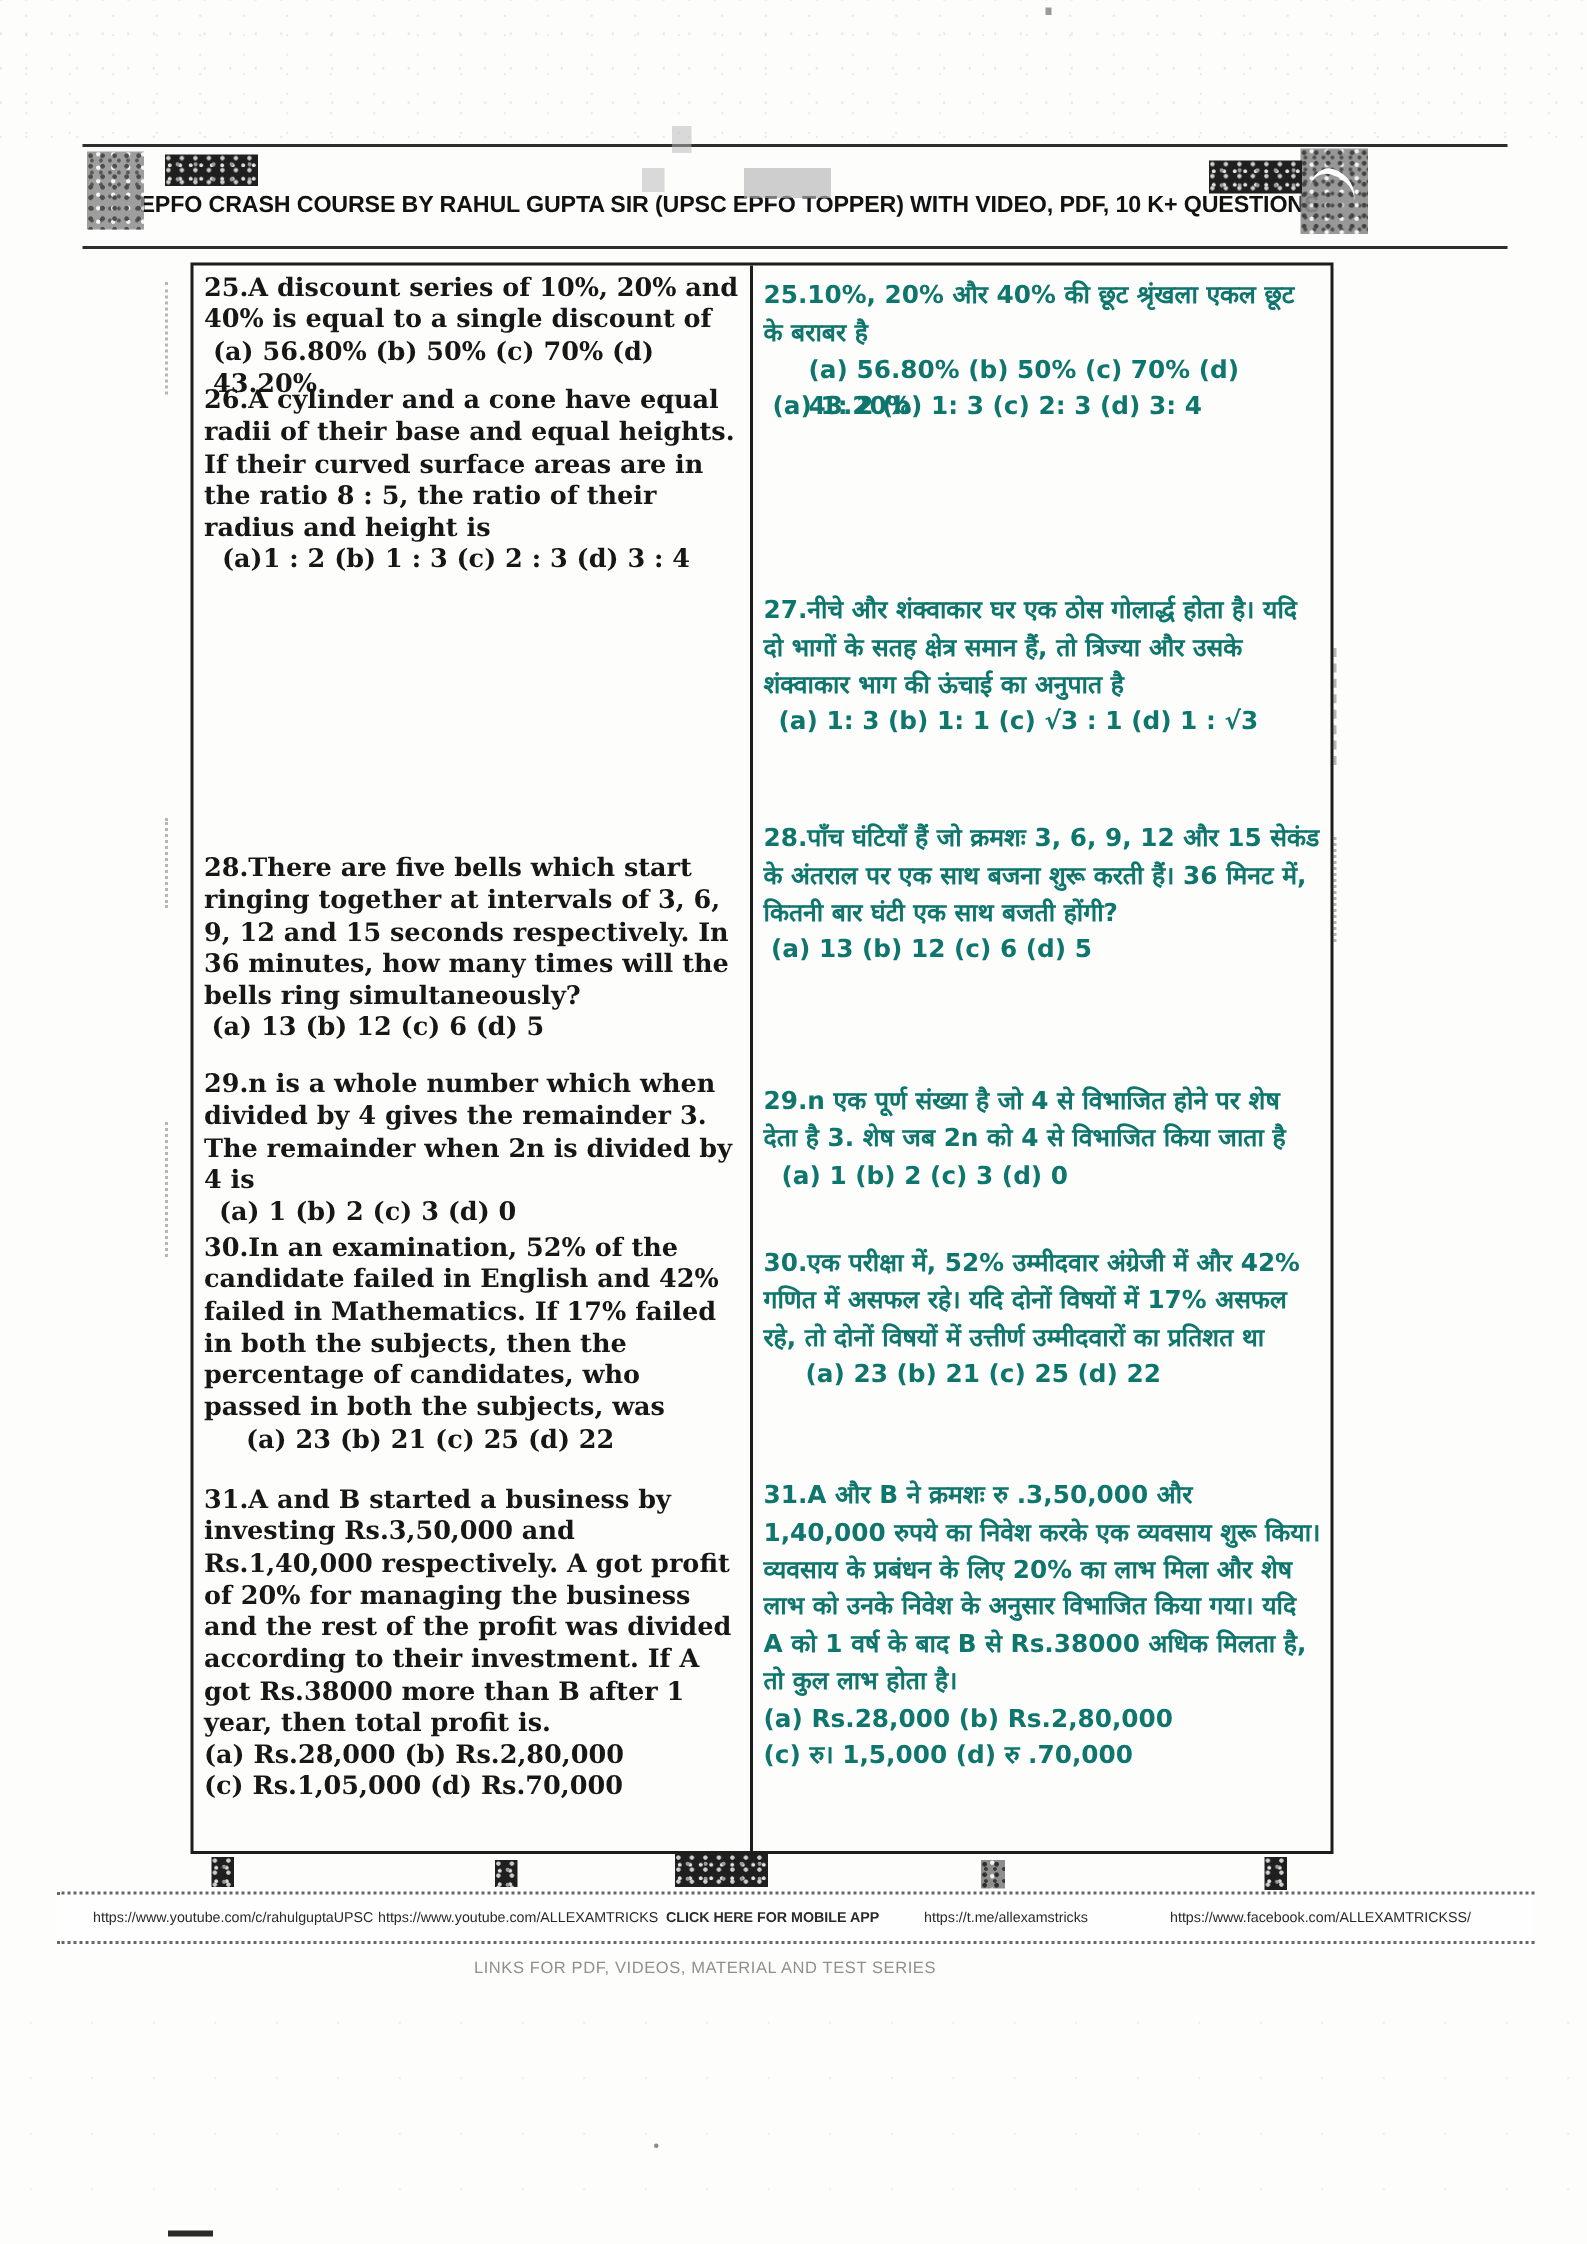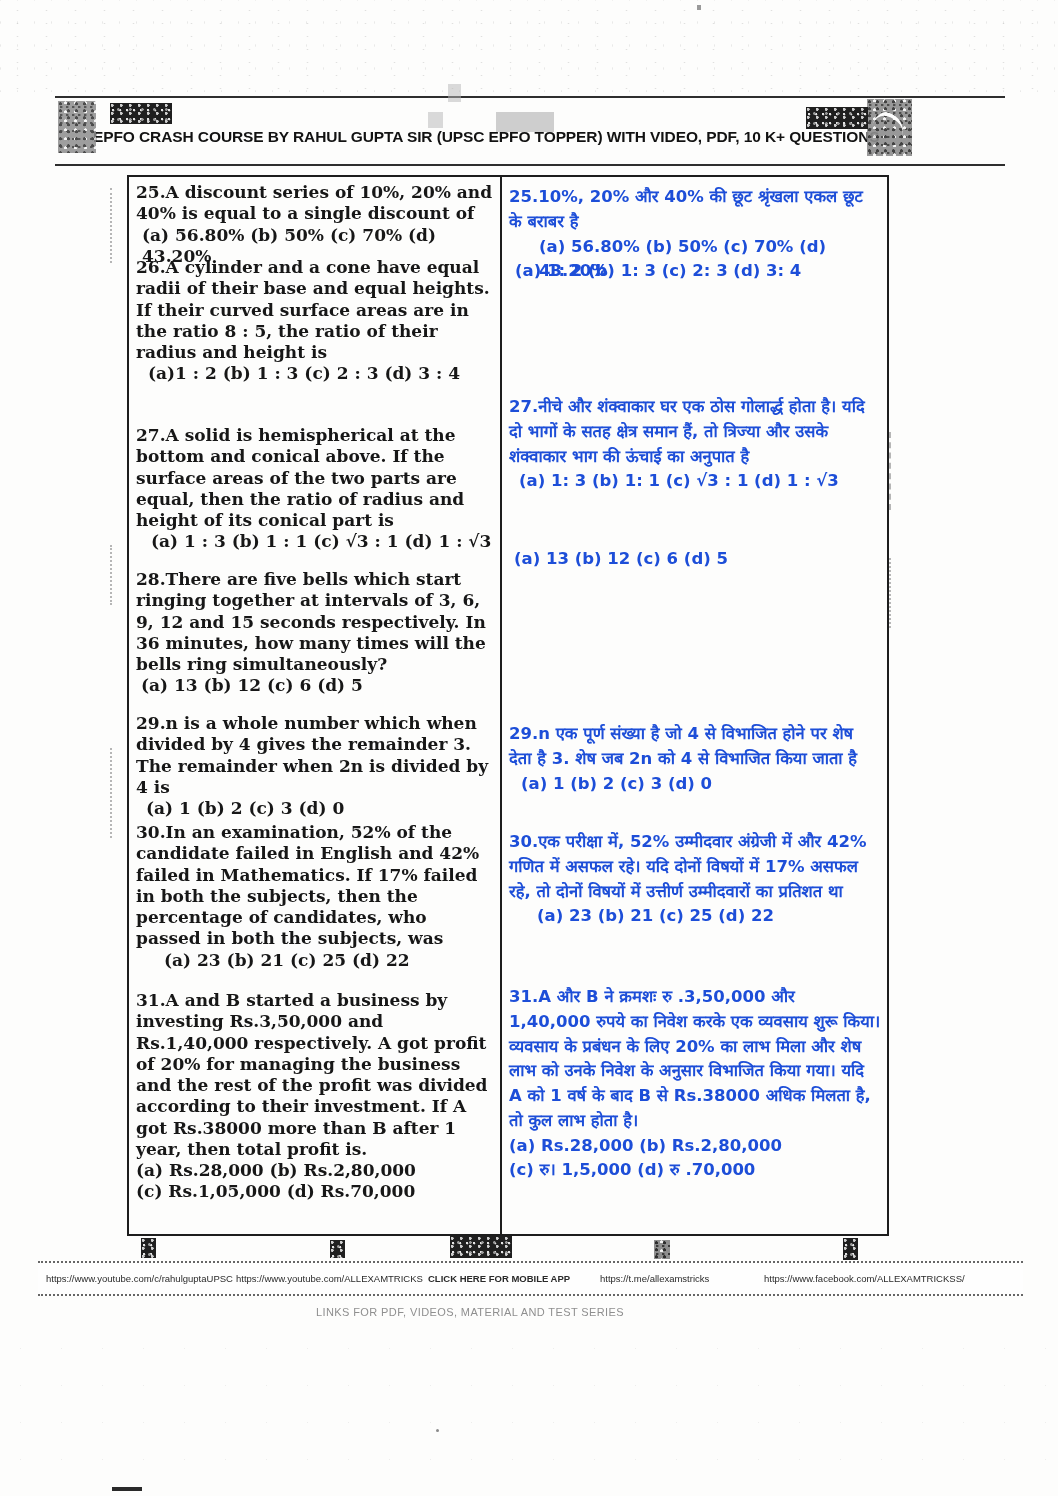--- a/index.html
+++ b/index.html
@@ -70,21 +70,21 @@
   .qtable {
     left:127px; top:175px; width:758px; height:1057px;
     border:2px solid #1d1d1d; background:#fdfdfc;
   }
   .qdivider { position:absolute; left:371px; top:0; bottom:0; width:2px; background:#1d1d1d; }
   .col { position:absolute; top:0; height:100%; }
   .col-en { left:7px;  width:358px; }
   .col-hi { left:380px; width:372px; }
   .q { position:absolute; left:0; width:100%;font-weight:bold; }
   .col-en .q { font-size:17px; line-height:1.25; color:#171717; }
-  .col-hi .q { font-family:"DejaVu Sans", sans-serif; font-size:16.5px; line-height:1.5; color:#1d4ed8; }
+  .col-hi .q { font-family:"DejaVu Sans", sans-serif; font-size:16.5px; line-height:1.5; color:#0f766e; }
   .qopts { white-space:pre-line; }
 
   
   .vdash { border-left:2px dotted rgba(0,0,0,.28); width:0; }
   .vd1 { left:110px; top:188px; height:75px; }
   .vd2 { left:110px; top:545px; height:60px; }
   .vd3 { left:110px; top:748px; height:90px; }
   .vd4 { left:889px; top:432px; height:78px; border-left-style:dashed; }
   .vd5 { left:889px; top:558px; height:70px; }
 
@@ -98,20 +98,21 @@
 
   
   .links-bar {
     left:38px; top:1261px; width:985px; height:31px;
     border-top:2px dotted #666; border-bottom:2px dotted #666; background:#fefefe;
   }
   .links-bar span {
     position:absolute; top:10px;
     font-family:"Liberation Sans", sans-serif; font-size:9.5px; color:#2a2a2a;
     white-space:nowrap;
+    margin-left:16px;
   }
   .lnk1 { left:8px; }  .lnk2 { left:198px; } .lnk3 { left:390px; font-weight:bold; }
   .lnk4 { left:562px; } .lnk5 { left:726px; }
 
   .caption {
     left:0; top:1306px; width:940px; text-align:center;
     font-family:"Liberation Sans", sans-serif; font-size:11px;
     color:#8f8f8f; letter-spacing:.4px;
   }
 
@@ -144,24 +145,20 @@
 
   <div class="col col-en">
     <div class="q" style="top:5px">
       <div>25.A discount series of 10%, 20% and 40% is equal to a single discount of</div>
       <div class="qopts" style="padding-left:6px">(a) 56.80% (b) 50% (c) 70% (d) 43.20%</div>
     </div>
     <div class="q" style="top:80px">
       <div>26.A cylinder and a cone have equal radii of their base and equal heights. If their curved surface areas are in the ratio 8 : 5, the ratio of their radius and height is</div>
       <div class="qopts" style="padding-left:12px">(a)1 : 2 (b) 1 : 3 (c) 2 : 3 (d) 3 : 4</div>
     </div>
-    <div class="q" style="top:248px">
-      <div>27.A solid is hemispherical at the bottom and conical above. If the surface areas of the two parts are equal, then the ratio of radius and height of its conical part is</div>
-      <div class="qopts" style="padding-left:15px">(a) 1 : 3 (b) 1 : 1 (c) √3 : 1 (d) 1 : √3</div>
-    </div>
     <div class="q" style="top:392px">
       <div>28.There are five bells which start ringing together at intervals of 3, 6, 9, 12 and 15 seconds respectively. In 36 minutes, how many times will the bells ring simultaneously?</div>
       <div class="qopts" style="padding-left:5px">(a) 13 (b) 12 (c) 6 (d) 5</div>
     </div>
     <div class="q" style="top:536px">
       <div>29.n is a whole number which when divided by 4 gives the remainder 3. The remainder when 2n is divided by 4 is</div>
       <div class="qopts" style="padding-left:10px">(a) 1 (b) 2 (c) 3 (d) 0</div>
     </div>
     <div class="q" style="top:645px">
       <div>30.In an examination, 52% of the candidate failed in English and 42% failed in Mathematics. If 17% failed in both the subjects, then the percentage of candidates, who passed in both the subjects, was</div>
@@ -180,20 +177,21 @@
       <div class="qopts" style="padding-left:30px">(a)  56.80% (b) 50% (c) 70% (d) 43.20%</div>
     </div>
     <div class="q" style="top:82px">
       <div class="qopts" style="padding-left:6px">(a)  1: 2 (b) 1: 3 (c) 2: 3 (d) 3: 4</div>
     </div>
     <div class="q" style="top:218px">
       <div>27.नीचे और शंक्वाकार घर एक ठोस गोलार्द्ध होता है। यदि दो भागों के सतह क्षेत्र समान हैं, तो त्रिज्या और उसके शंक्वाकार भाग की ऊंचाई का अनुपात है</div>
       <div class="qopts" style="padding-left:10px">(a)  1: 3 (b) 1: 1 (c) √3 : 1 (d) 1 : √3</div>
     </div>
     <div class="q" style="top:370px">
+      <div>28.पाँच घंटियाँ हैं जो क्रमशः 3, 6, 9, 12 और 15 सेकंड के अंतराल पर एक साथ बजना शुरू करती हैं। 36 मिनट में, कितनी बार घंटी एक साथ बजती होंगी?</div>
       <div class="qopts" style="padding-left:5px">(a) 13 (b) 12 (c) 6 (d) 5</div>
     </div>
     <div class="q" style="top:545px">
       <div>29.n एक पूर्ण संख्या है जो 4 से विभाजित होने पर शेष देता है 3. शेष जब 2n को 4 से विभाजित किया जाता है</div>
       <div class="qopts" style="padding-left:12px">(a) 1 (b) 2 (c) 3 (d) 0</div>
     </div>
     <div class="q" style="top:653px">
       <div>30.एक परीक्षा में, 52% उम्मीदवार अंग्रेजी में और 42% गणित में असफल रहे। यदि दोनों विषयों में 17% असफल रहे, तो दोनों विषयों में उत्तीर्ण उम्मीदवारों का प्रतिशत था</div>
       <div class="qopts" style="padding-left:28px">(a)  23 (b) 21 (c) 25 (d) 22</div>
     </div>

